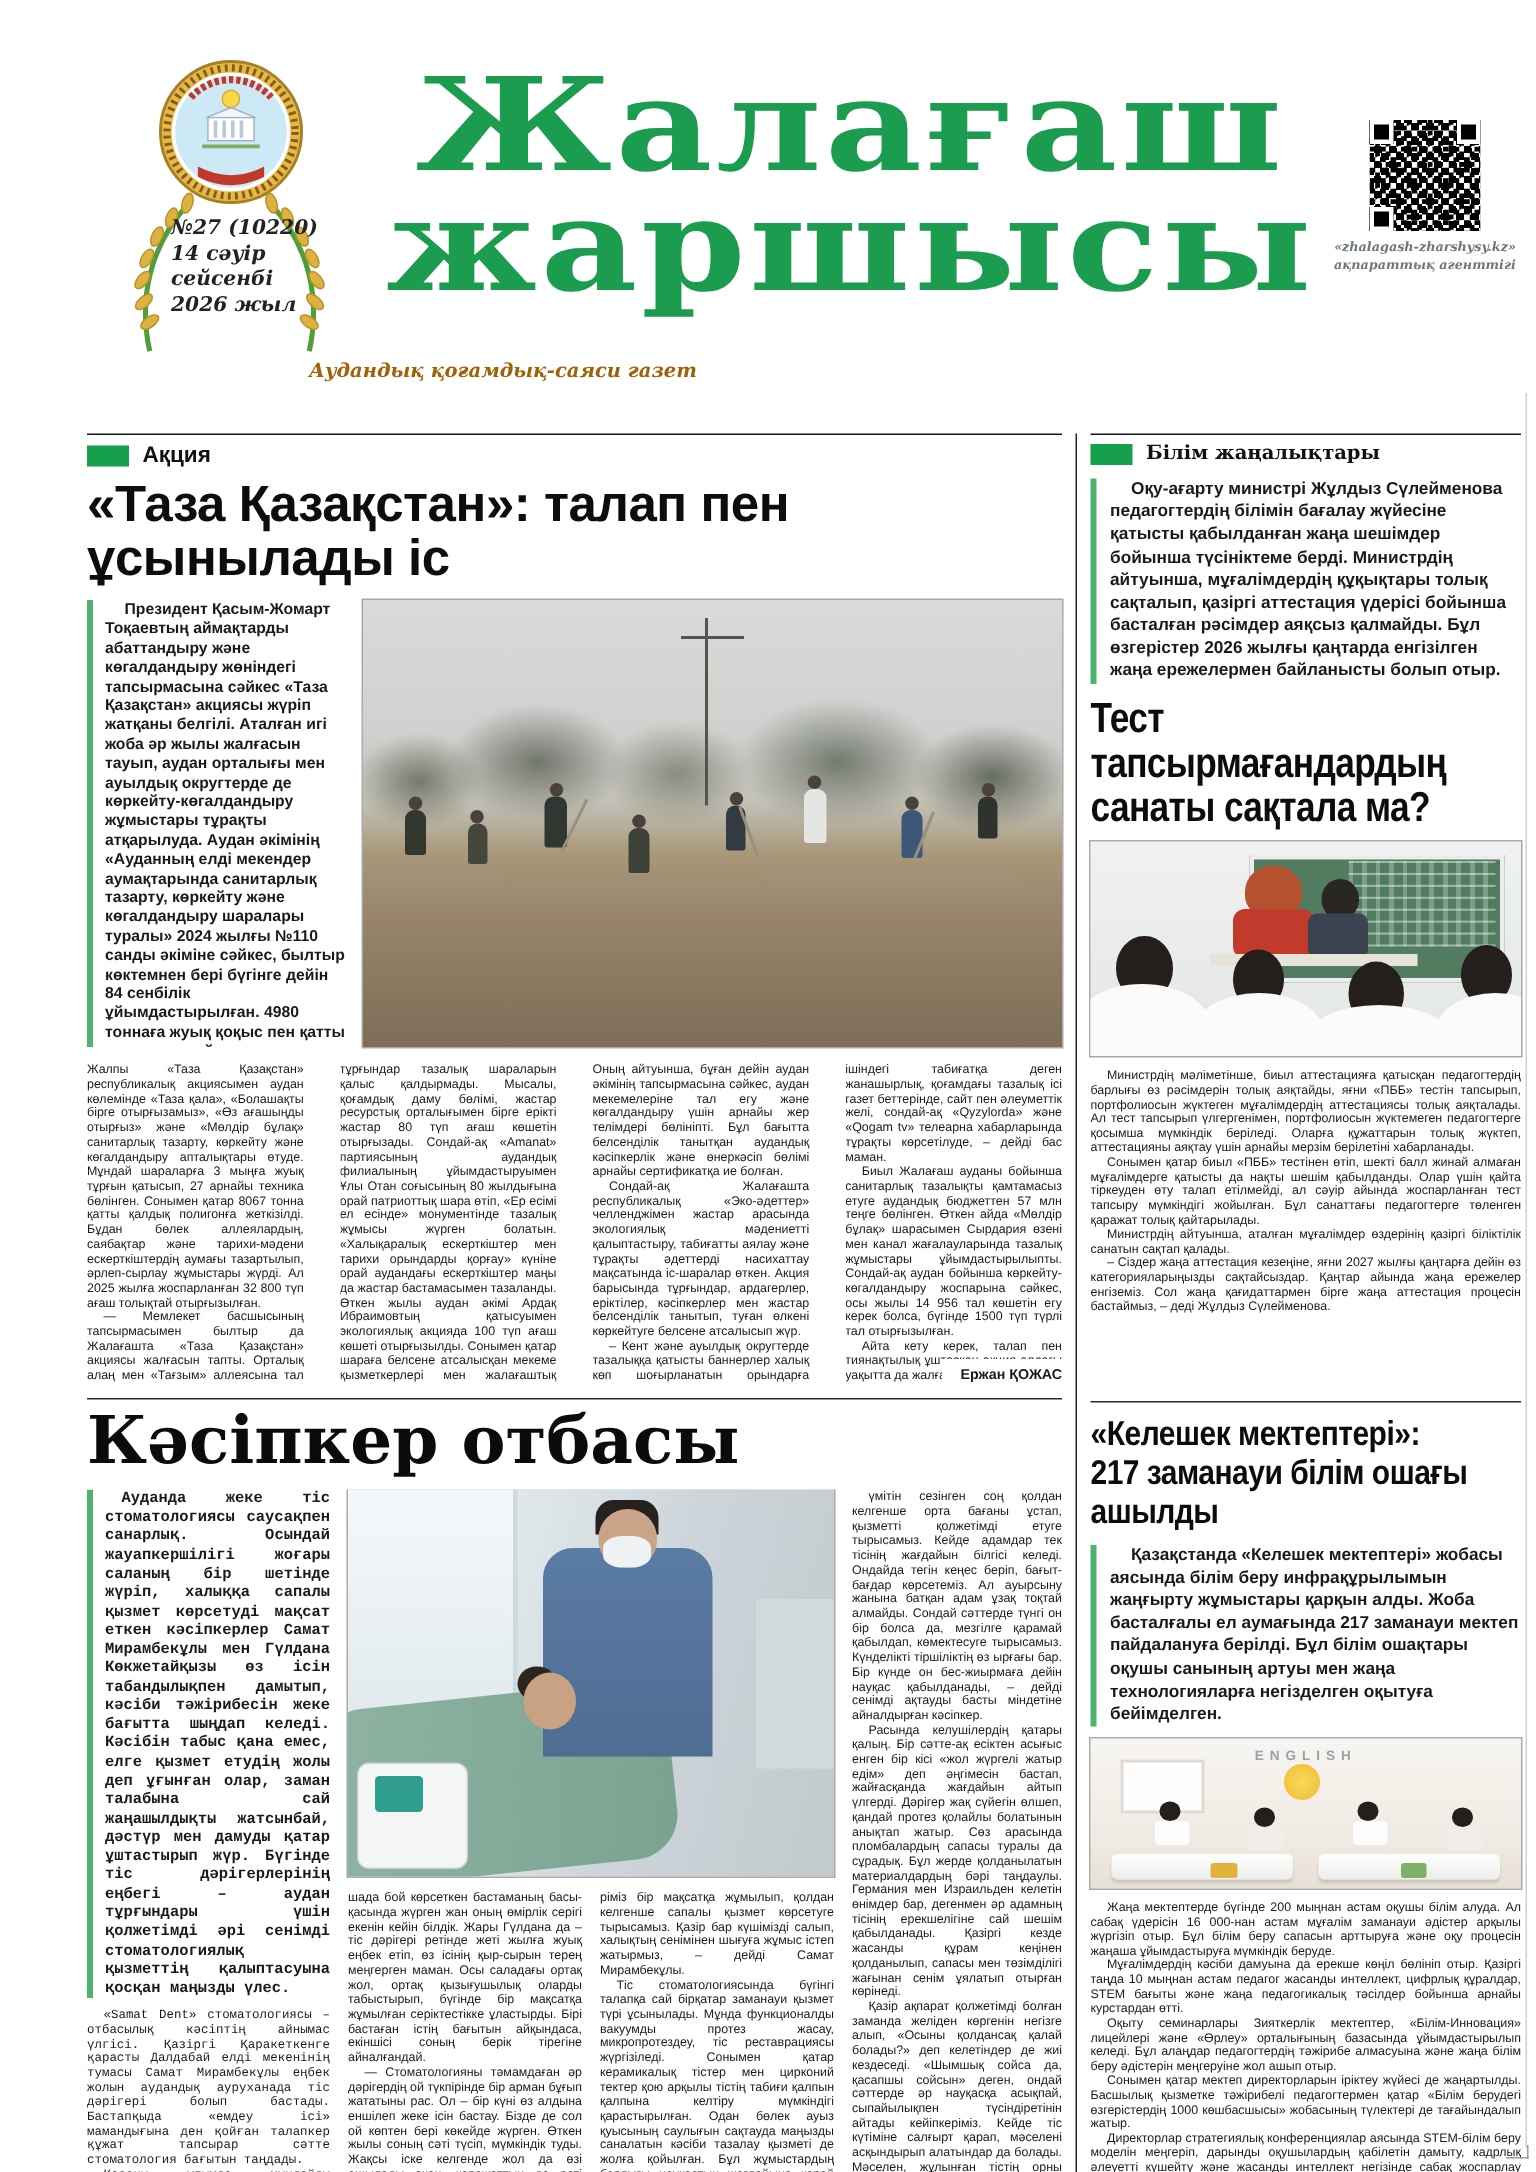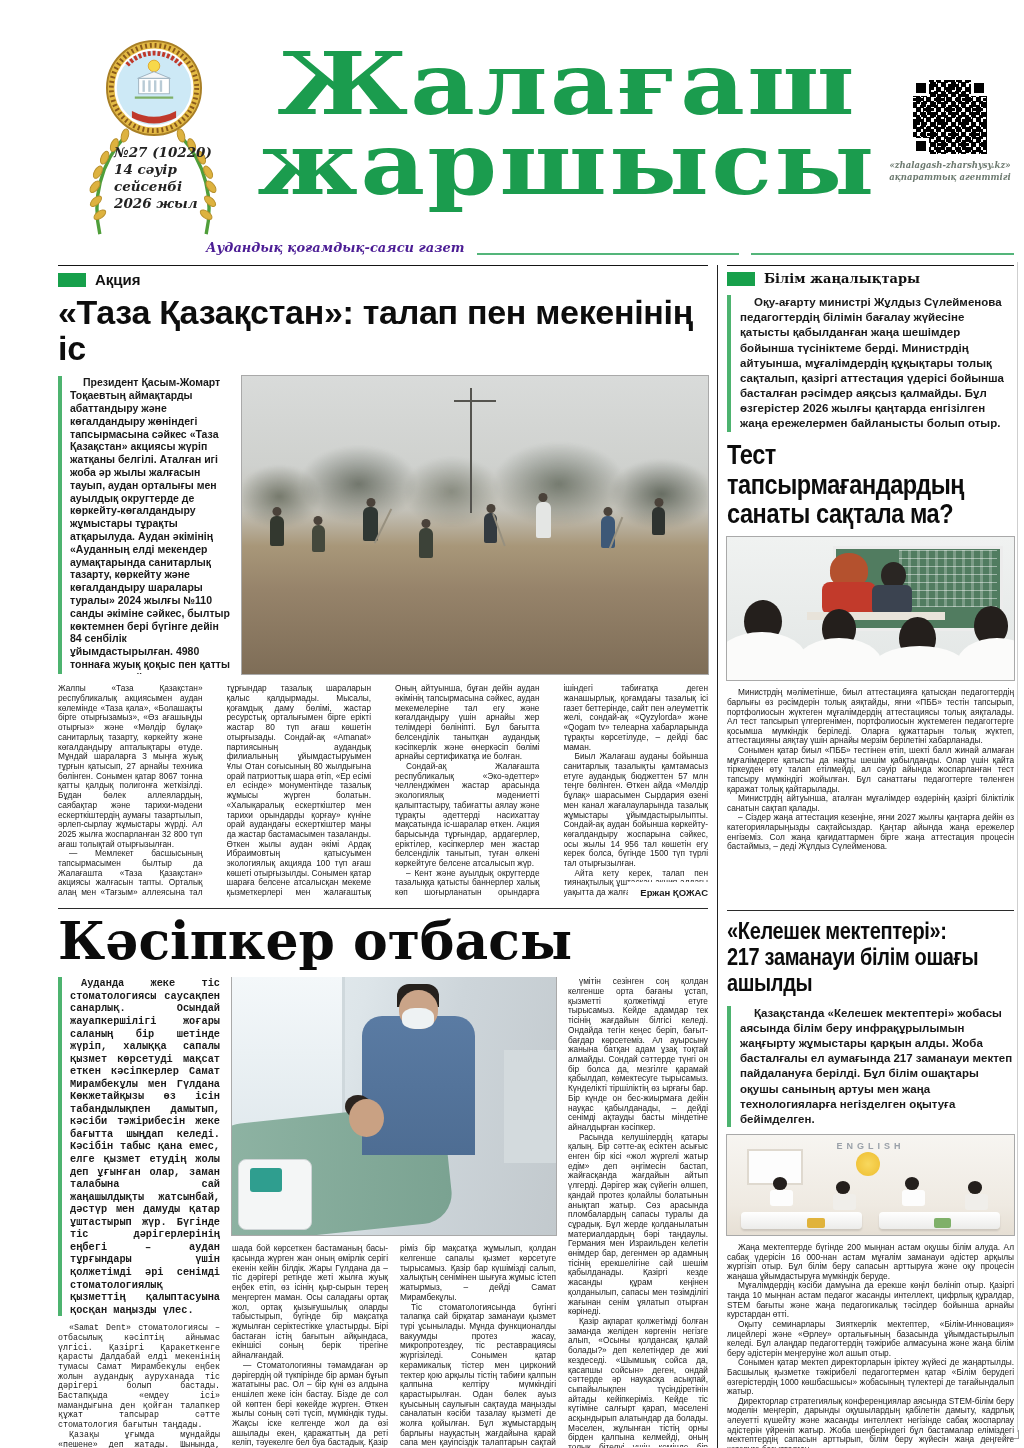--- a/index.html
+++ b/index.html
@@ -20,22 +20,22 @@
               transform:scaleX(1.16);transform-origin:50% 0;}
   .qr-block{width:128px;flex:none;padding-top:42px;text-align:center;}
   .qr{position:relative;width:74px;height:74px;margin:0 auto;background:
       conic-gradient(#000 25%,transparent 0 50%,#000 0 75%,transparent 0) 0 0/7px 7px,
       conic-gradient(#000 25%,transparent 0 50%,#000 0 75%,transparent 0) 3px 2px/10px 10px,#fff;
       outline:4px solid #fff;}
   .finder{position:absolute;width:16px;height:16px;background:#000;box-shadow:inset 0 0 0 3px #fff,inset 0 0 0 6px #000;}
   .f1{left:0;top:0}.f2{right:0;top:0}.f3{left:0;bottom:0}
   .qr-caption{margin-top:6px;font:italic 700 8.5px "DejaVu Serif",serif;color:#6d7a70;line-height:1.4;}
 
-  .subtitle-row{display:flex;align-items:flex-end;gap:12px;margin:4px 0 10px;padding-left:148px;
-                color:#4c1d95;font:italic 700 13px "DejaVu Serif",serif;white-space:nowrap;}
+  .subtitle-row{display:flex;align-items:flex-start;gap:12px;margin:4px 0 10px;padding-left:148px;
+                color:#a16207;font:italic 700 13px "DejaVu Serif",serif;white-space:nowrap;flex-direction:column;}
   .g-line{flex:1;height:2px;background:#1b9c4e;opacity:.75;}
 
   
   .content{display:flex;gap:9px;}
   .main-col{width:650px;flex:none;border-top:1px solid #151515;padding-top:5px;}
   .v-rule{width:1px;background:#222;flex:none;}
   .rail{flex:1;border-top:1px solid #151515;padding-top:5px;min-width:0;}
 
   .tag{display:flex;align-items:center;gap:9px;font-weight:700;font-size:15px;color:#111;}
   .tag .sq{width:28px;height:14px;background:#17a04b;flex:none;}
@@ -50,21 +50,21 @@
 
   .cols4{display:flex;gap:24px;margin-top:10px;height:214px;overflow:hidden;}
   .col{flex:1;min-width:0;font-size:8.3px;line-height:1.17;text-align:justify;position:relative;overflow:hidden;}
   .col p{margin:0;text-indent:11px;}
   p.cont{text-indent:0;}
   .byline-abs{position:absolute;right:0;bottom:0;background:#fff;padding:5px 0 0 12px;
               font-weight:700;font-size:9.5px;}
 
   .sec-rule{border:none;border-top:1px solid #2b2b2b;margin:10px 0 6px;}
 
-  .a2-headline{margin:2px 0 10px;font-family:"DejaVu Serif",serif;font-size:52px;font-weight:700;color:#0b0b0b;line-height:1;}
+  .a2-headline{margin:2px 0 10px;font-family:"DejaVu Serif",serif;font-size:44px;font-weight:700;color:#0b0b0b;line-height:1;}
   .a2-body{display:flex;gap:12px;height:486px;overflow:hidden;}
   .a2-c1{width:162px;flex:none;font-size:8.3px;line-height:1.17;text-align:justify;overflow:hidden;}
   .a2-c1 .lead{font-size:10.3px;margin-bottom:7px;}
   .a2-c1 p{margin:0;text-indent:11px;font-family:Liberation Mono, monospace;}
   .a2-mid{width:324px;flex:none;display:flex;flex-direction:column;gap:9px;min-width:0;}
   .a2-mid-cols{display:flex;gap:12px;flex:1;overflow:hidden;}
   .a2-mid-cols .col{height:auto;}
   .a2-c4{flex:1;min-width:0;font-size:8.3px;line-height:1.17;text-align:justify;position:relative;overflow:hidden;}
   .a2-c4 p{margin:0;text-indent:11px;}
 
@@ -216,21 +216,21 @@
 
     <div class="content">
 
       <main class="main-col">
 
         <article>
           <div class="tag">
             <span class="sq"></span>
             <span>Ақция</span>
           </div>
-          <h2 class="a1-headline">«Таза Қазақстан»: талап пен мекенінің іс</h2>
+          <h2 class="a1-headline">«Таза Қазақстан»: талап пен ұсынылады іс</h2>
 
           <div class="a1-top">
             <div class="lead-col">
               <div class="lead">
                 <p>Президент Қасым-Жомарт Тоқаевтың аймақтарды абаттандыру және көгалдандыру жөніндегі тапсырмасына сәйкес «Таза Қазақстан» акциясы жүріп жатқаны белгілі. Аталған игі жоба әр жылы жалғасын тауып, аудан орталығы мен ауылдық округтерде де көркейту-көгалдандыру жұмыстары тұрақты атқарылуда. Аудан әкімінің «Ауданның елді мекендер аумақтарында санитарлық тазарту, көркейту және көгалдандыру шаралары туралы» 2024 жылғы №110 санды әкіміне сәйкес, былтыр көктемнен бері бүгінге дейін 84 сенбілік ұйымдастырылған. 4980 тоннаға жуық қоқыс пен қатты қалдық арнайы техникамен шығарылды.</p>
               </div>
             </div>
             <div class="photo photo-trees">
               <div class="treeline"></div>
               <div class="pole"></div>

